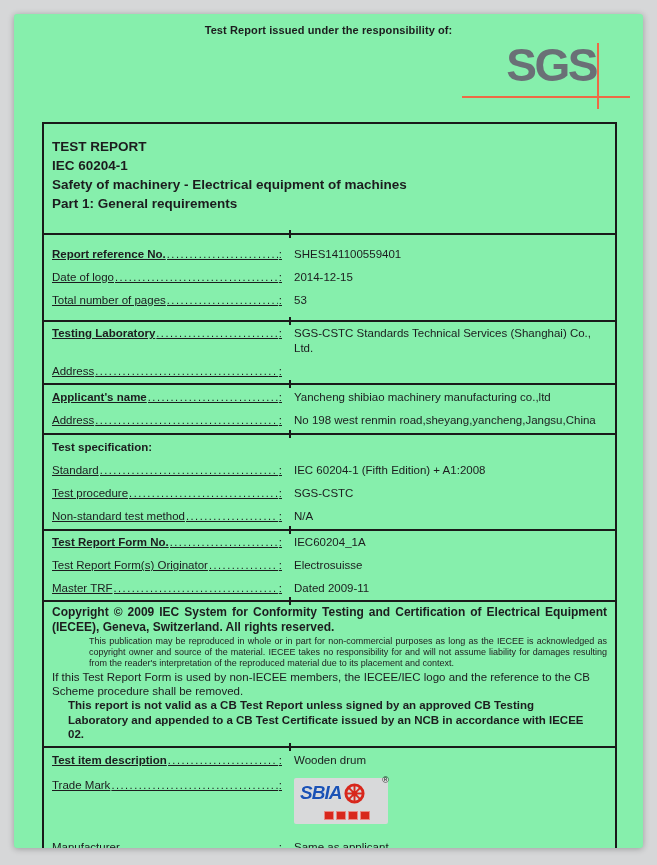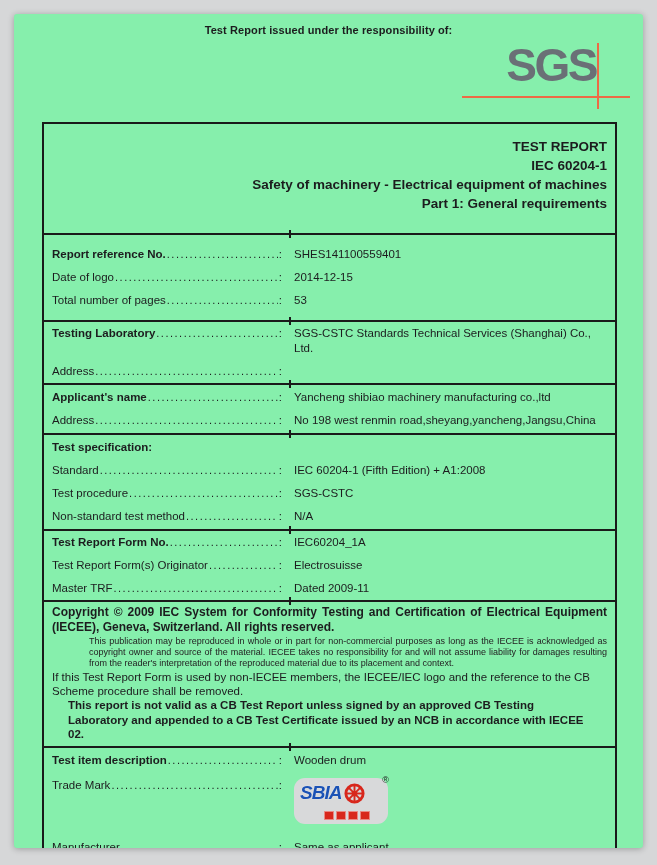--- a/index.html
+++ b/index.html
@@ -40,48 +40,48 @@
     border-bottom:none;
     height:760px;
   }
   .tbl-section { border-top:2px solid #1a1a1a; position:relative; }
   .tbl-section:first-child { border-top:none; }
   .tick::before {
     content:""; position:absolute; top:-5px; left:245px;
     width:2px; height:8px; background:#1a1a1a;
   }
   .title-block {
-    text-align:right; font-weight:bold;
+    text-align:left; font-weight:bold;
     font-size:13.5px; line-height:19px;
     padding:13px 8px 0; height:96px; box-sizing:content-box;
   }
   .sec-pad-a { padding:8px 0; }
   .sec-pad-0 { padding:0; }
   .sec-pad-1 { padding:1px 0; }
   .row { display:flex; align-items:flex-start; padding:4px 8px; font-size:11.5px; line-height:15px; }
-  .row-label { width:230px; flex:none; display:flex; align-items:flex-start; }
+  .row-label { width:230px; flex:none; display:flex; align-items:flex-start;text-decoration:underline; }
   .lbl { white-space:nowrap; }
   .b { font-weight:bold; }
   .dots { flex:1; overflow:hidden; white-space:nowrap; font-weight:normal; margin:0 1px; }
   .dots::after {
     content:"....................................................................................................";
     letter-spacing:1.5px; font-size:11px;
   }
   .colon::after { content:":"; font-weight:normal; }
   .row-value { padding-left:12px; flex:1; }
   .row-sp { padding-top:6px; padding-bottom:6px; }
   
   .copy-head   { font-weight:bold; font-size:12px;  line-height:14.5px; text-align:justify; padding:3px 8px 1px; }
   .copy-small  { font-size:9px;   line-height:11px; text-align:justify; padding:1px 8px; color:#222;margin-left:37px; }
   .copy-note   { font-size:11.5px; line-height:14px; padding:0 8px; }
   .copy-bold   { font-weight:bold; font-size:11.5px; line-height:14.5px; padding:0 24px 4px; }
   
   .row-tm { padding:6px 8px 10px; }
   .tm-logo {
-    width:94px; height:46px; background:#d8d9da; border-radius:11px;
+    width:94px; height:46px; background:#d8d9da; border-radius:2px;
     position:relative; display:flex; align-items:flex-start; padding:5px 6px 0;
     box-sizing:border-box;
   }
   .tm-brand {
     font-weight:bold; font-style:italic; font-size:19px; line-height:20px;
     letter-spacing:-1px; color:#1b52b5;
     text-shadow:0 0 1px #ffffff;
   }
   .tm-wheel { width:23px; height:23px; margin-left:2px; margin-top:-1px; }
   .tm-reg { position:absolute; top:-2px; right:-1px; font-size:9px; line-height:9px; color:#222; }

